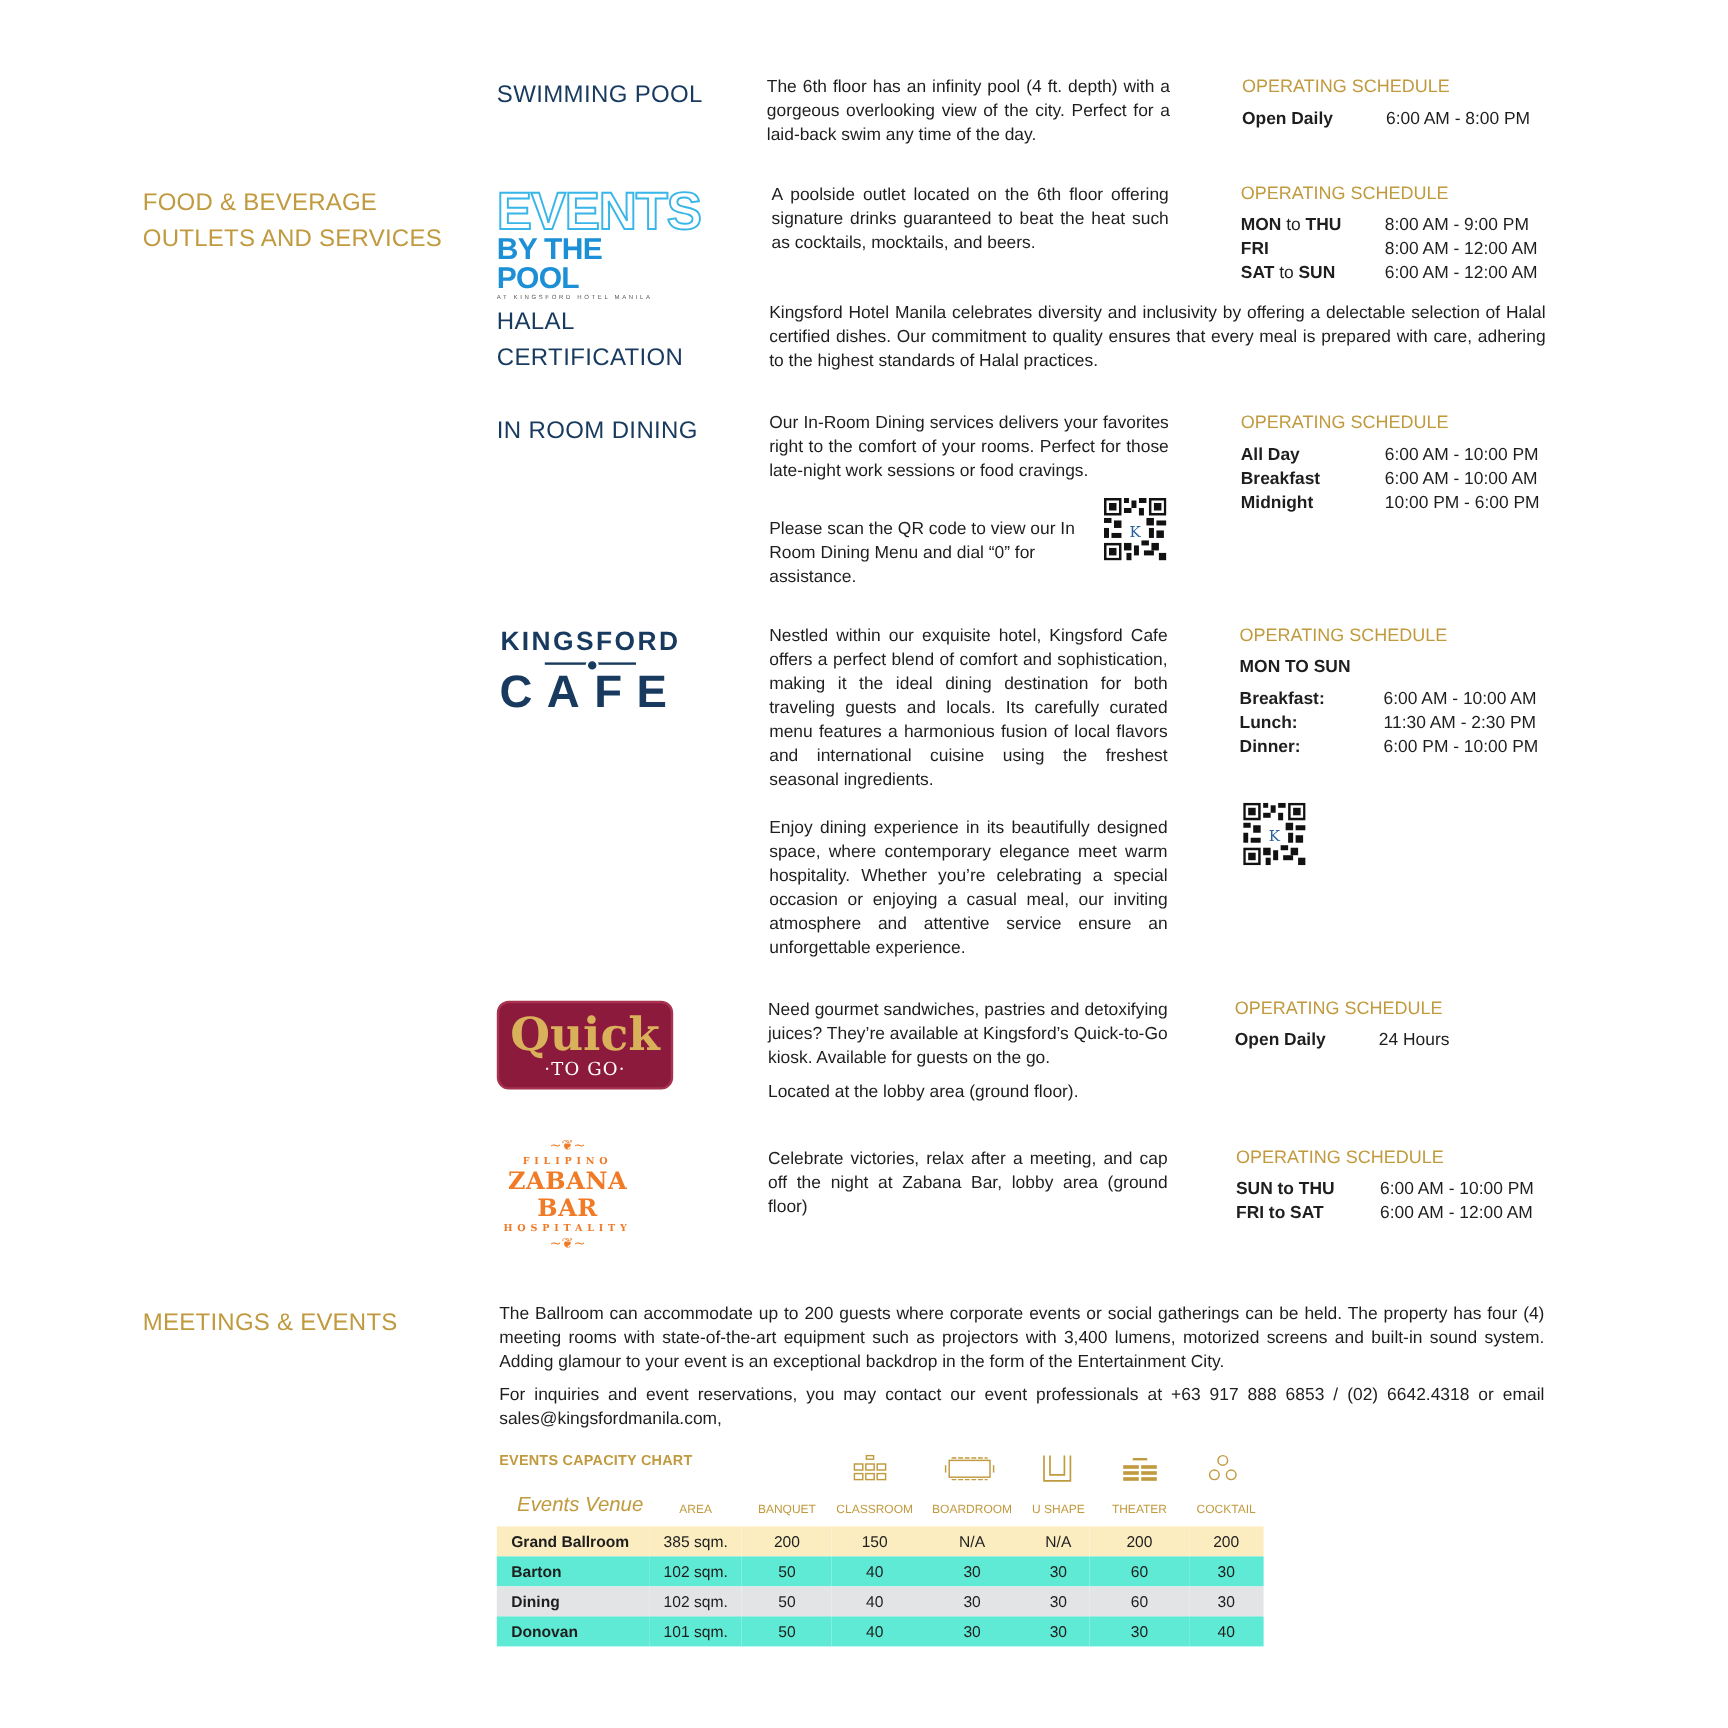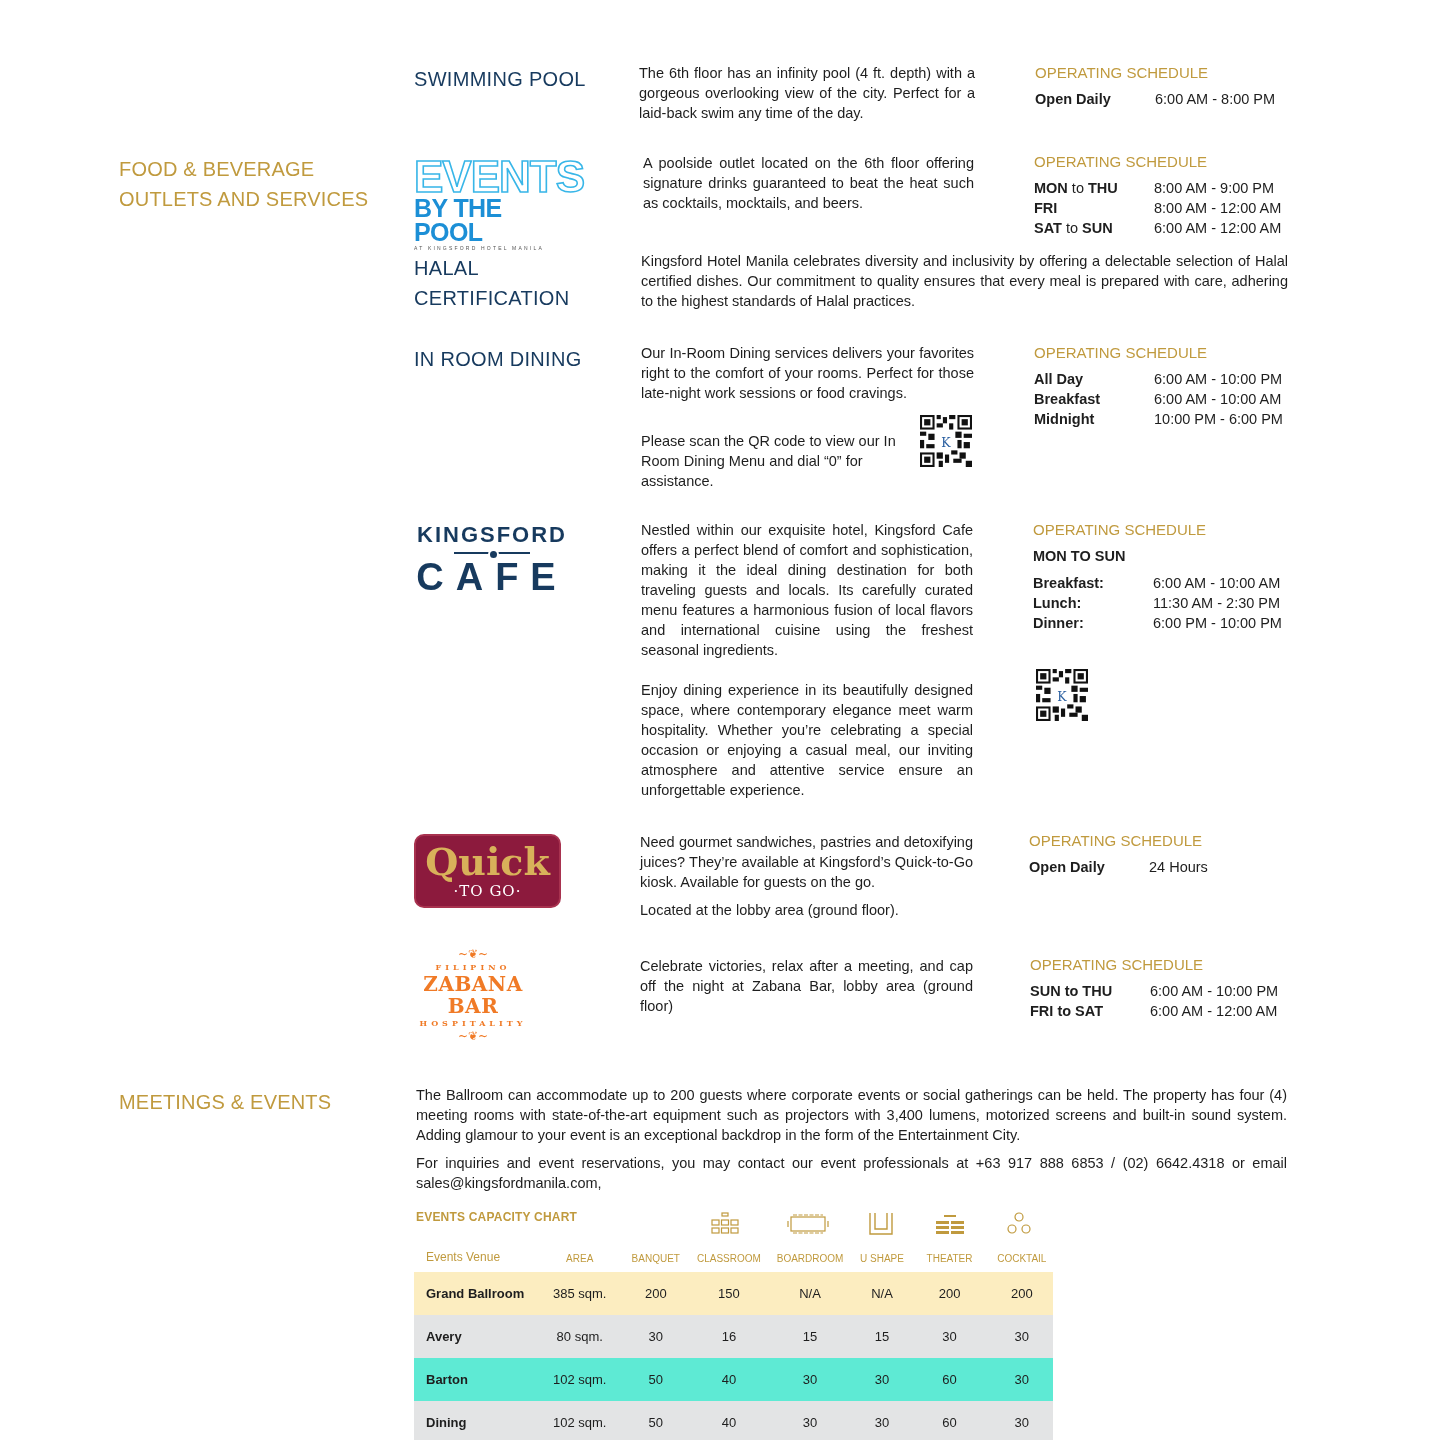--- a/index.html
+++ b/index.html
@@ -32,22 +32,22 @@
   .zabana { color:#f07a26; text-align:center; font-family:"DejaVu Serif", serif; }
   .zabana .z-small { font-size:8px; letter-spacing:4px; line-height:12px;font-weight:bold; }
   .zabana .z-big { font-size:20px; font-weight:bold; line-height:22px; letter-spacing:0.5px; }
   .zabana .orn { font-size:12px; line-height:14px; }
 
   
   .cap-title { font-size:12px; font-weight:bold; color:#c09a3e; letter-spacing:0.2px; }
   table.cap { border-collapse:collapse; position:absolute; left:414px; top:1234px; width:639px; }
   table.cap th { font-size:10px; font-weight:normal; color:#c09a3e; height:30px; vertical-align:bottom;
                  padding:0 0 8px 0; text-align:center; }
-  table.cap th.venue { text-align:left; padding-left:12px; font-size:12px; }
-  table.cap td { font-size:13px; height:43px; text-align:center; padding:0; }
+  table.cap th.venue { text-align:center; padding-left:12px; font-size:17px;font-style:italic; }
+  table.cap td { font-size:13px; height:25px; text-align:center; padding:0; }
   table.cap td.venue { text-align:left; padding-left:12px; font-weight:bold; }
   table.cap tr.hl td { background:#fcedc0; }
   table.cap tr.g1 td { background:#e3e4e5; }
   table.cap tr.g2 td { background:#5eead4; }
   .col-icon { position:absolute; top:1212px; height:24px; }
 </style>
 </head>
 <body>
 
 <div class="abs side-title" style="left:119px; top:138px;">
@@ -334,30 +334,20 @@
     <tr class="hl">
       <td class="venue">Grand Ballroom</td>
       <td>385 sqm.</td>
       <td>200</td>
       <td>150</td>
       <td>N/A</td>
       <td>N/A</td>
       <td>200</td>
       <td>200</td>
     </tr>
-    <tr class="g1">
-      <td class="venue">Avery</td>
-      <td>80 sqm.</td>
-      <td>30</td>
-      <td>16</td>
-      <td>15</td>
-      <td>15</td>
-      <td>30</td>
-      <td>30</td>
-    </tr>
     <tr class="g2">
       <td class="venue">Barton</td>
       <td>102 sqm.</td>
       <td>50</td>
       <td>40</td>
       <td>30</td>
       <td>30</td>
       <td>60</td>
       <td>30</td>
     </tr>

